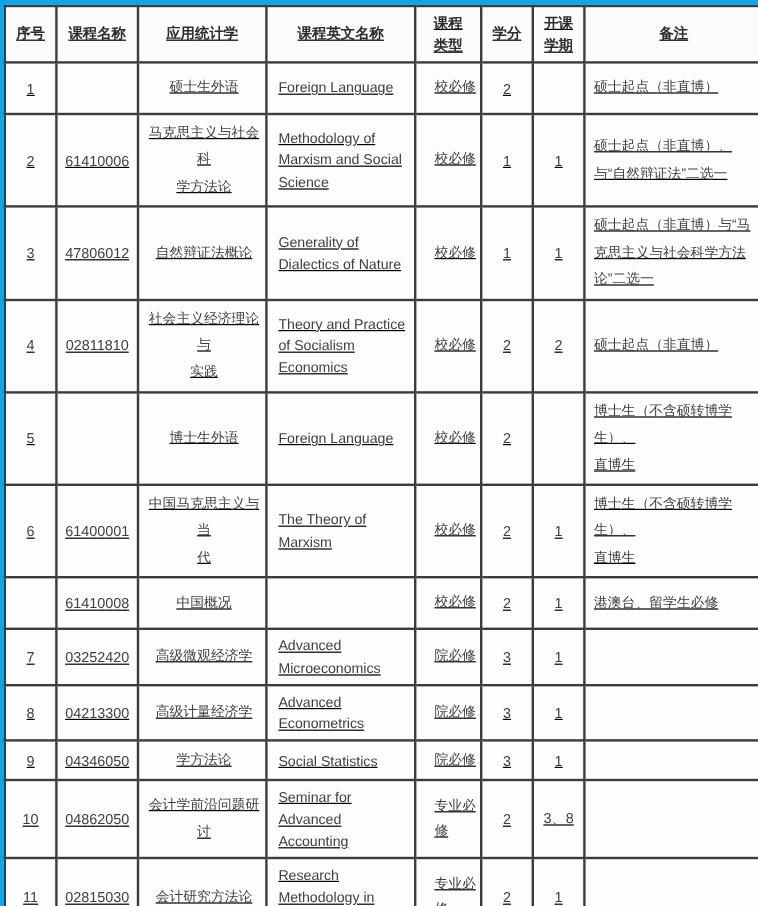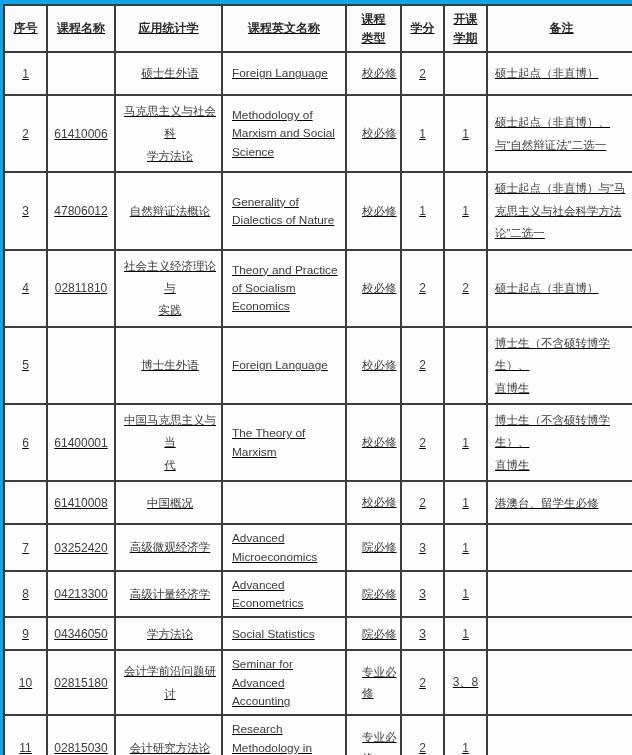--- a/index.html
+++ b/index.html
@@ -225,21 +225,21 @@
           <td class="c-code">04346050</td>
           <td class="c-name">学方法论</td>
           <td class="c-ename">Social Statistics</td>
           <td class="c-type">院必修</td>
           <td class="c-credit">3</td>
           <td class="c-sem">1</td>
           <td class="c-note"></td>
         </tr>
         <tr>
           <td class="c-num">10</td>
-          <td class="c-code">02815180</td>
+          <td class="c-code">04862050</td>
           <td class="c-name">会计学前沿问题研讨</td>
           <td class="c-ename">Seminar for Advanced
 Accounting</td>
           <td class="c-type">专业必
 修</td>
           <td class="c-credit">2</td>
           <td class="c-sem">3、8</td>
           <td class="c-note"></td>
         </tr>
         <tr>

